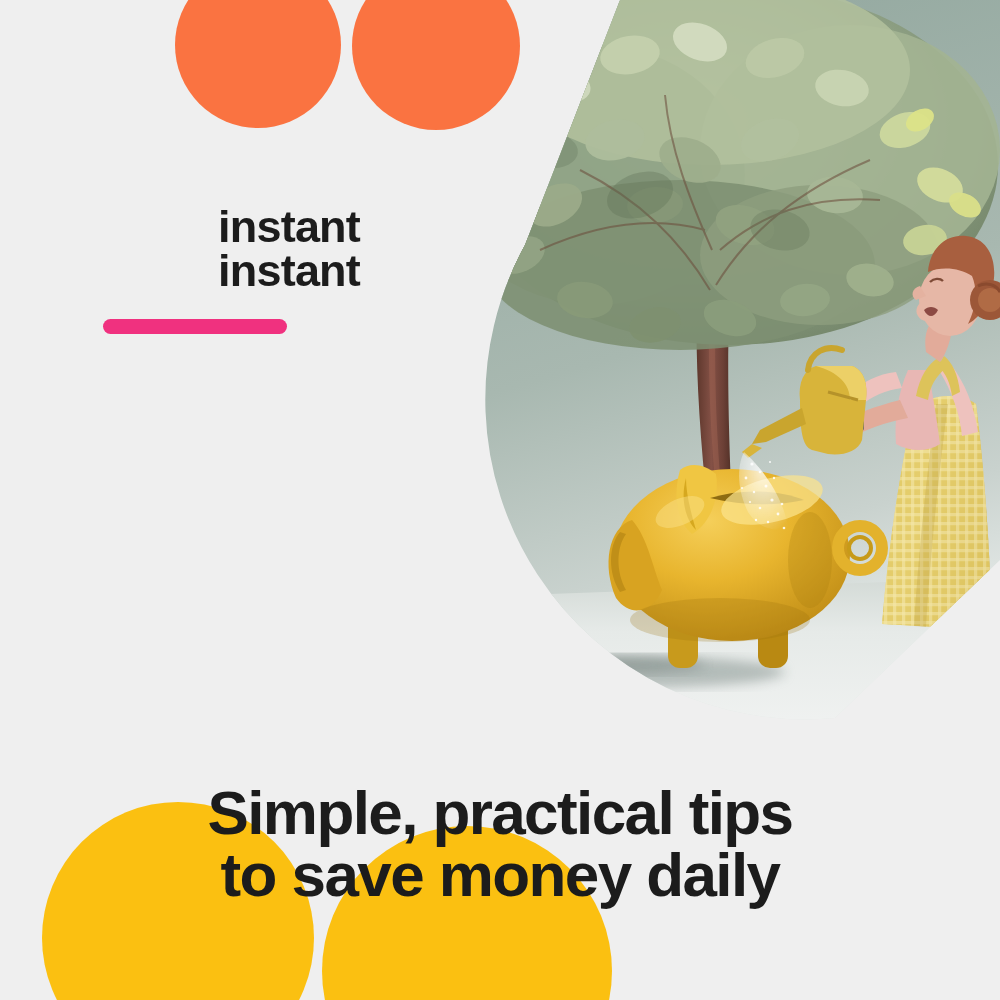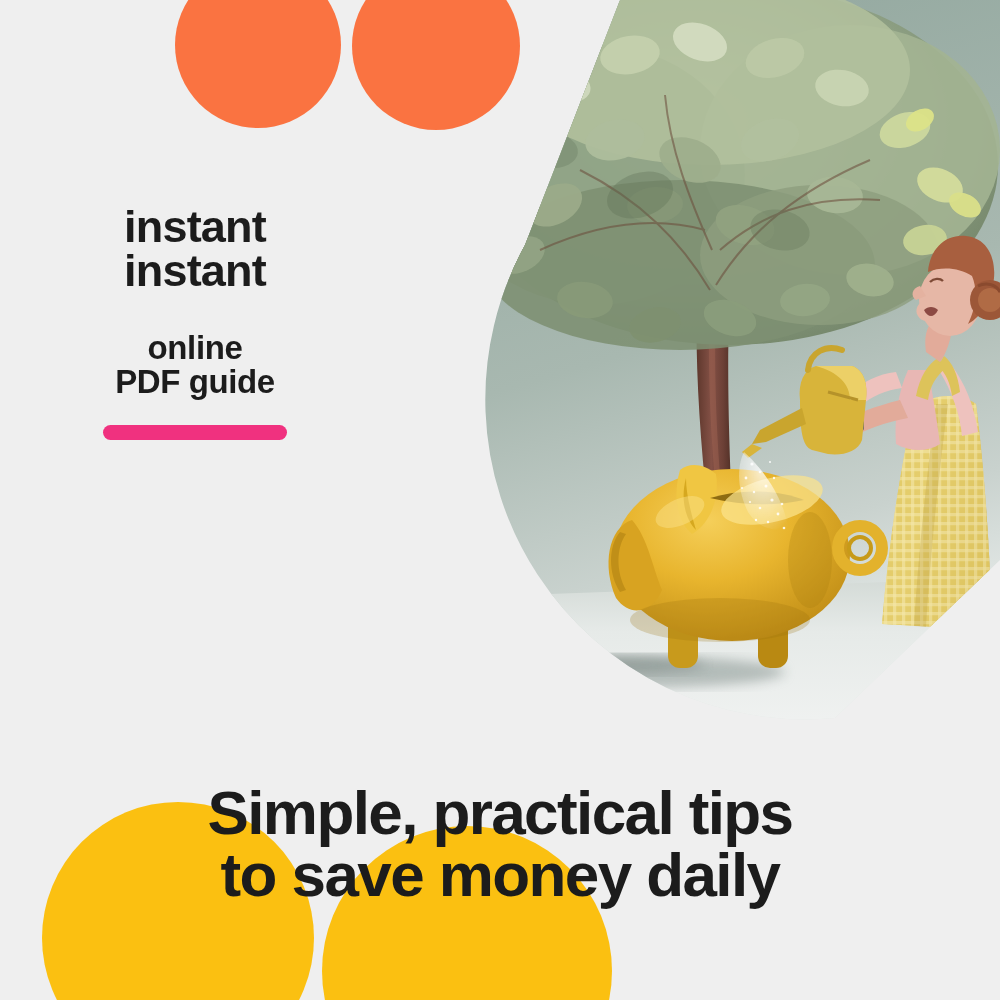--- a/index.html
+++ b/index.html
@@ -41,21 +41,21 @@
     position:absolute;
     left:380px;top:0px;width:620px;height:730px;
     overflow:hidden;
   }
   #photo-svg{display:block;width:620px;height:730px;}
 
   
   #copy-block{
     position:absolute;
     left:30px;top:205px;width:330px;
-    text-align:center;
+    text-align:right;
     color:#1c1c1c;
   }
   #kicker-line-1,#kicker-line-2{
     display:block;
     font-size:45px;
     font-weight:700;
     line-height:0.98;
     letter-spacing:-0.8px;
   }
   #sub-block{margin-top:38px;}
@@ -360,24 +360,20 @@
         <rect x="0" y="0" width="620" height="730" fill="none"></rect>
       </g>
     </svg>
   </div>
 
   <div id="copy-block">
     <div>
       <span id="kicker-line-1">instant</span>
       <span id="kicker-line-2">instant</span>
     </div>
-    <div id="sub-block">
-      <span id="sub-line-1">online</span>
-      <span id="sub-line-2">PDF guide</span>
-    </div>
     <div id="accent-bar"></div>
   </div>
 
   <div id="headline">
     <span id="headline-line-1">Simple, practical tips</span>
     <span id="headline-line-2">to save money daily</span>
   </div>
 
 </div>
 

